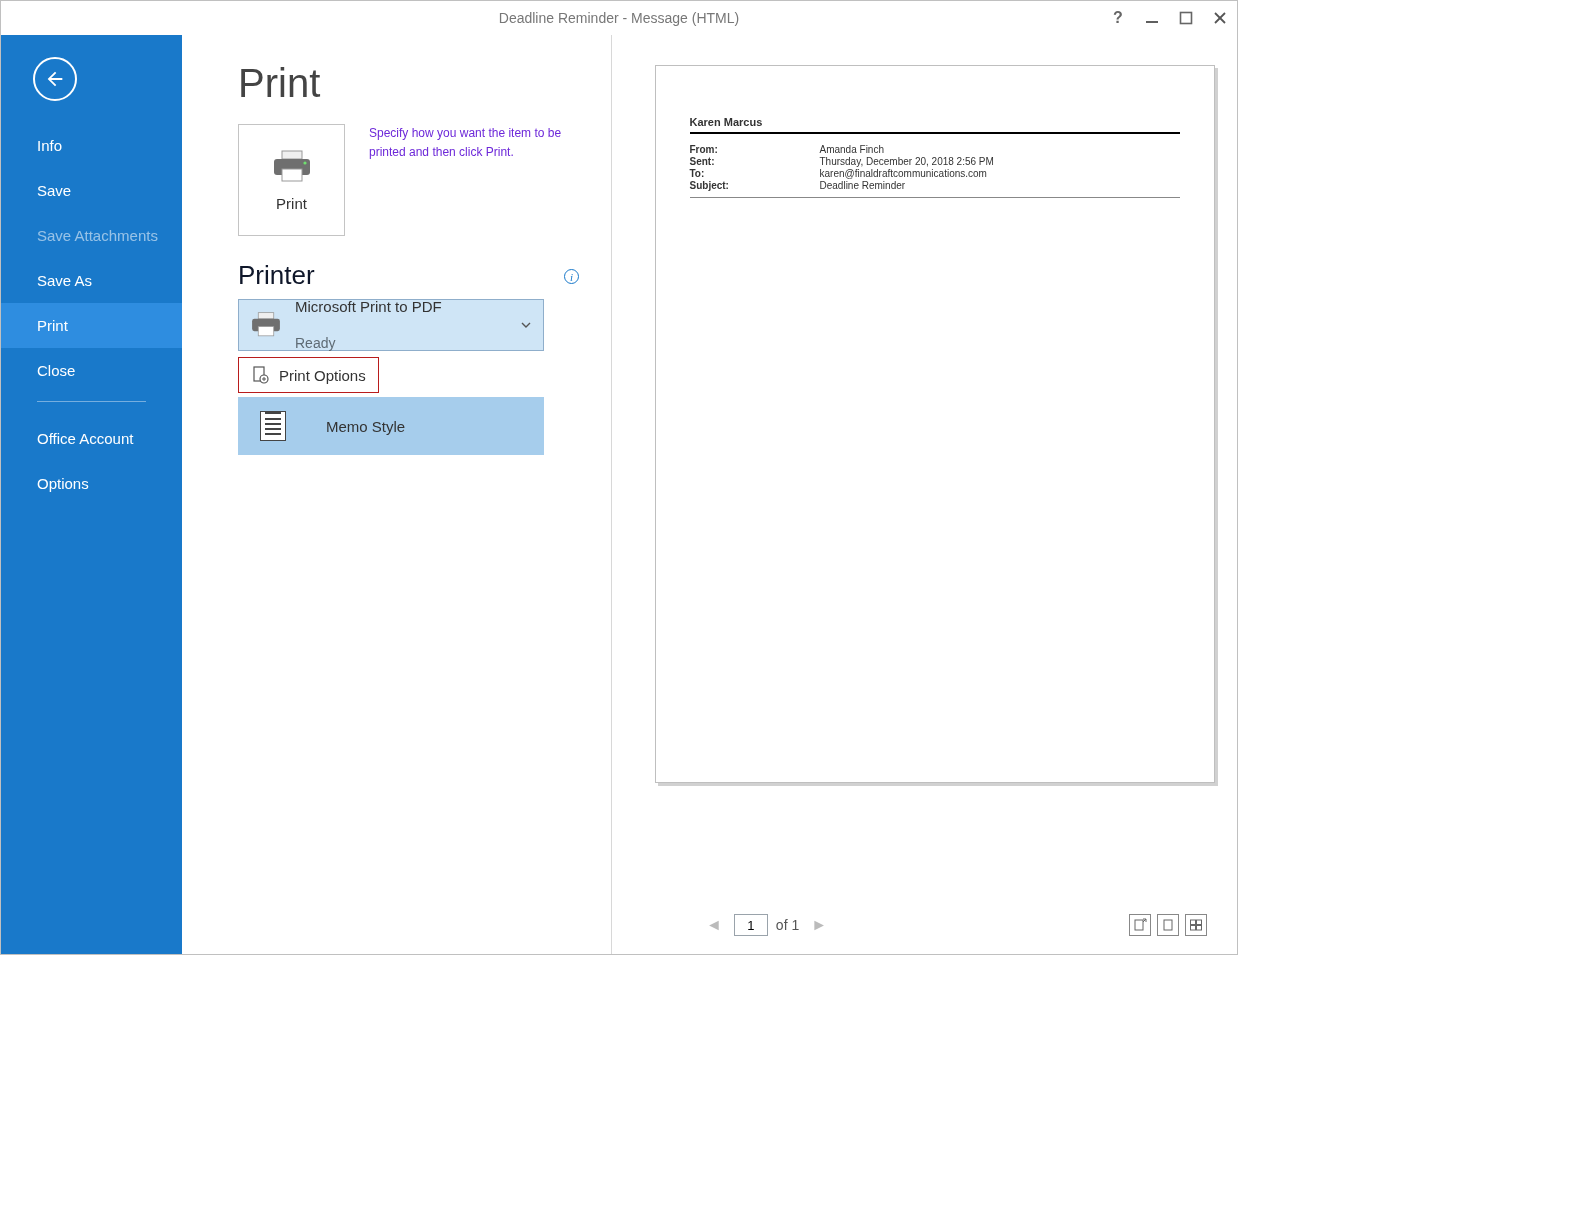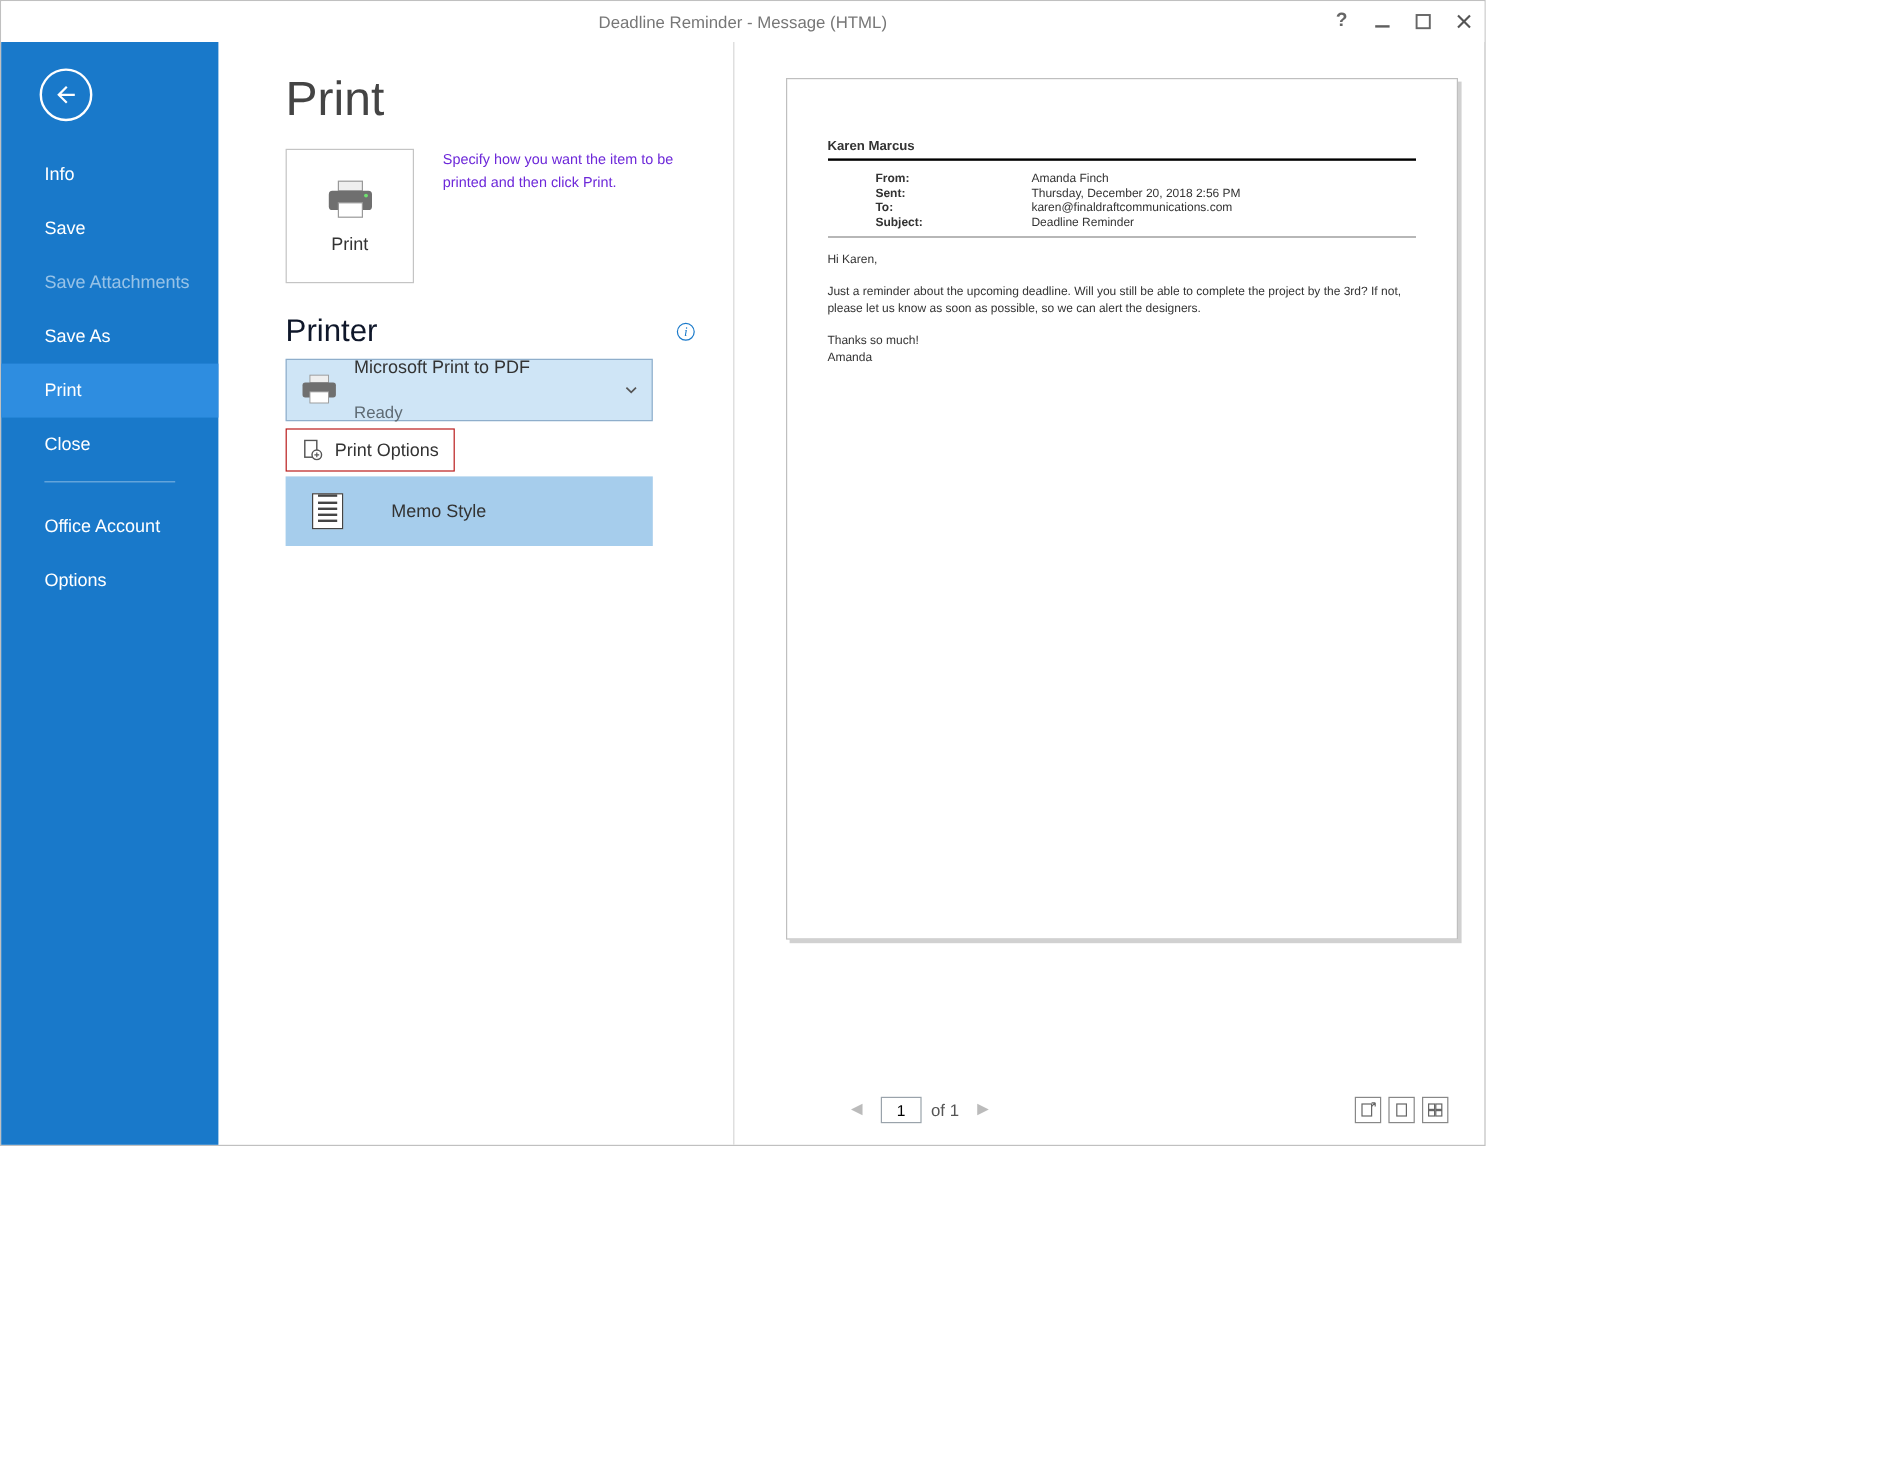--- a/index.html
+++ b/index.html
@@ -53,21 +53,21 @@
   .doc-icon::before, .doc-icon::after { content: ""; position: absolute; left: 4px; right: 4px; height: 2px; background: #444; }
   .doc-icon::before { top: 6px; box-shadow: 0 5px 0 #444, 0 10px 0 #444, 0 15px 0 #444; }
 
   
   .panel-right { flex: 1; display: flex; flex-direction: column; padding: 30px 20px 10px 40px; min-width: 0; }
   .preview-wrap { flex: 1; display: flex; align-items: flex-start; justify-content: center; }
   .page { width: 560px; height: 718px; border: 1px solid #bfbfbf; background: #fff; box-shadow: 3px 3px 0 rgba(0,0,0,0.18); padding: 50px 34px 20px 34px; font-size: 10px; color: #333; position: relative; }
   .page .user { font-weight: bold; font-size: 11px; }
   .page hr.thick { border: 0; border-top: 2px solid #000; margin: 4px 0 10px 0; }
   .page hr.thin { border: 0; border-top: 1px solid #888; margin: 6px 0 12px 0; }
-  .hdr-row { display: flex; margin-bottom: 1px; margin-left: 40px; }
+  .hdr-row { display: flex; margin-bottom: 1px; }
   .hdr-row .k { width: 130px; font-weight: bold; }
   .hdr-row .v { flex: 1; }
   .body-text { font-size: 10px; line-height: 1.45; }
   .body-text p { margin: 0 0 12px 0; }
 
   
   .pager { height: 38px; display: flex; align-items: center; justify-content: space-between; padding: 0 10px 0 50px; }
   .pager-left { display: flex; align-items: center; gap: 8px; color: #555; }
   .pager-left input { width: 34px; height: 22px; border: 1px solid #9aa3ab; text-align: center; font-size: 13px; padding: 0; }
   .pager-arrow { color: #bbb; font-size: 16px; padding: 2px 4px; cursor: pointer; }
@@ -193,26 +193,20 @@
             </div>
             <div class="hdr-row">
               <div class="k">To:</div>
               <div class="v">karen@finaldraftcommunications.com</div>
             </div>
             <div class="hdr-row">
               <div class="k">Subject:</div>
               <div class="v">Deadline Reminder</div>
             </div>
             <hr class="thin">
-            <div class="body-text">
-              <p>Hi Karen,</p>
-              <p>Just a reminder about the upcoming deadline. Will you still be able to complete the project by the 3rd? If not, please let us know as soon as possible, so we can alert the designers.</p>
-              <p style="margin-bottom:0">Thanks so much!</p>
-              <p>Amanda</p>
-            </div>
           </div>
         </div>
 
         <div class="pager">
           <div class="pager-left">
             <span class="pager-arrow">◄</span>
             <input type="text" value="1" style="">
             <span>of 1</span>
             <span class="pager-arrow">►</span>
           </div>

